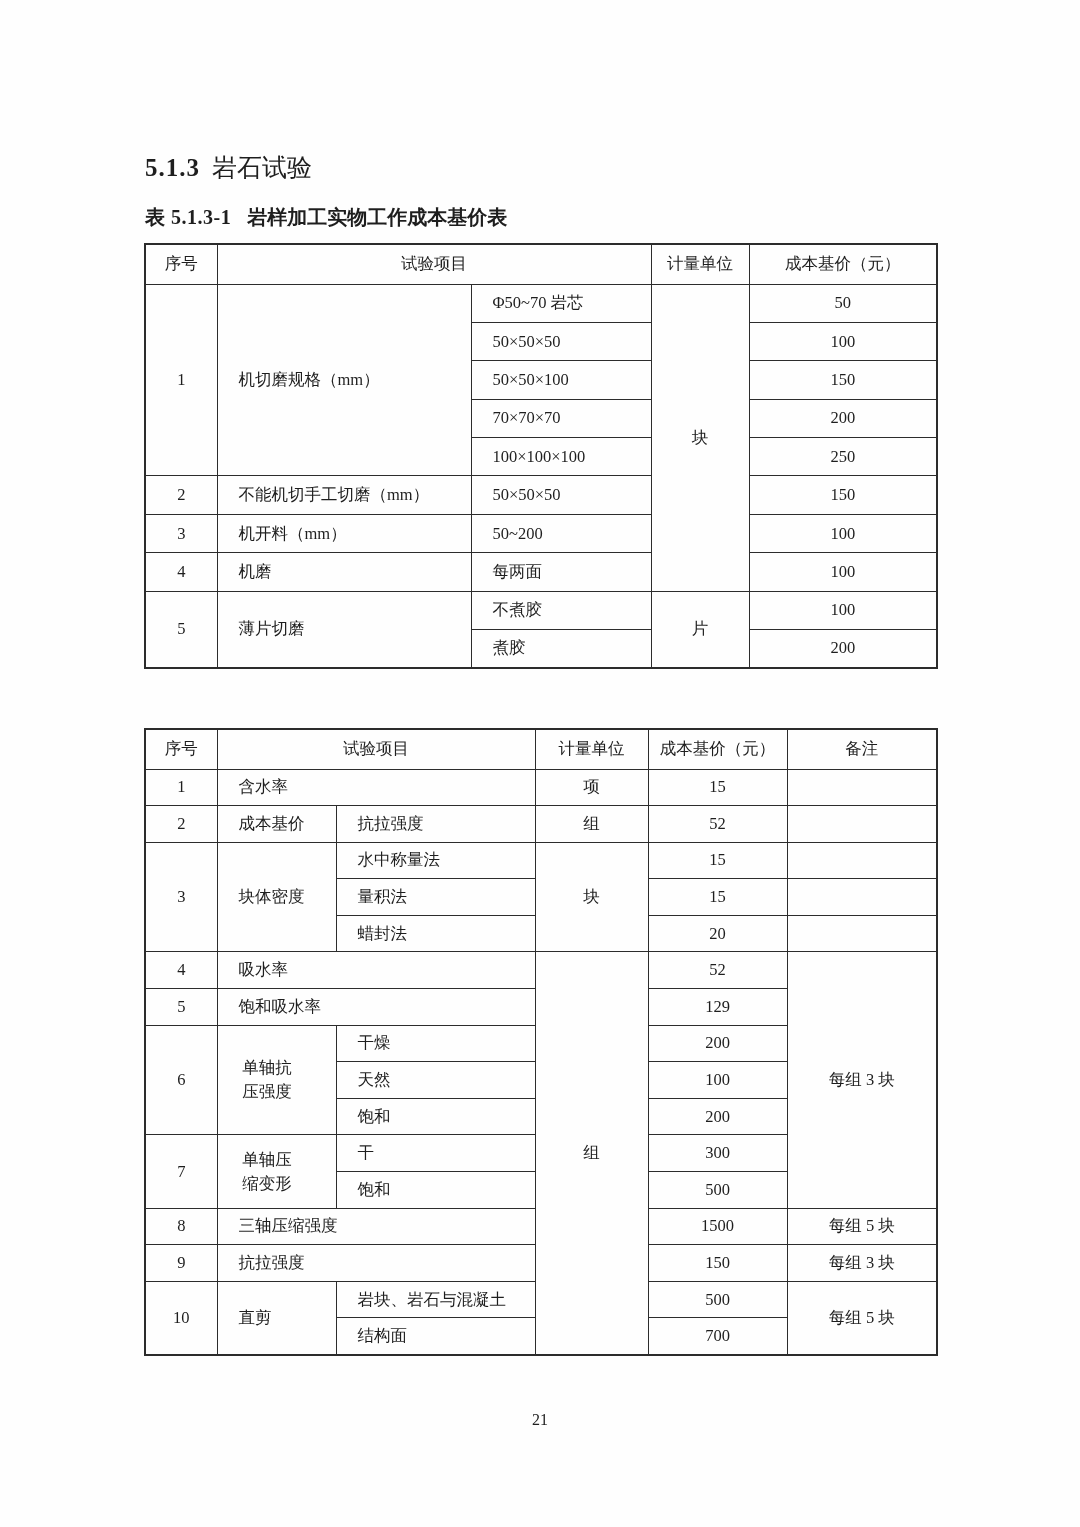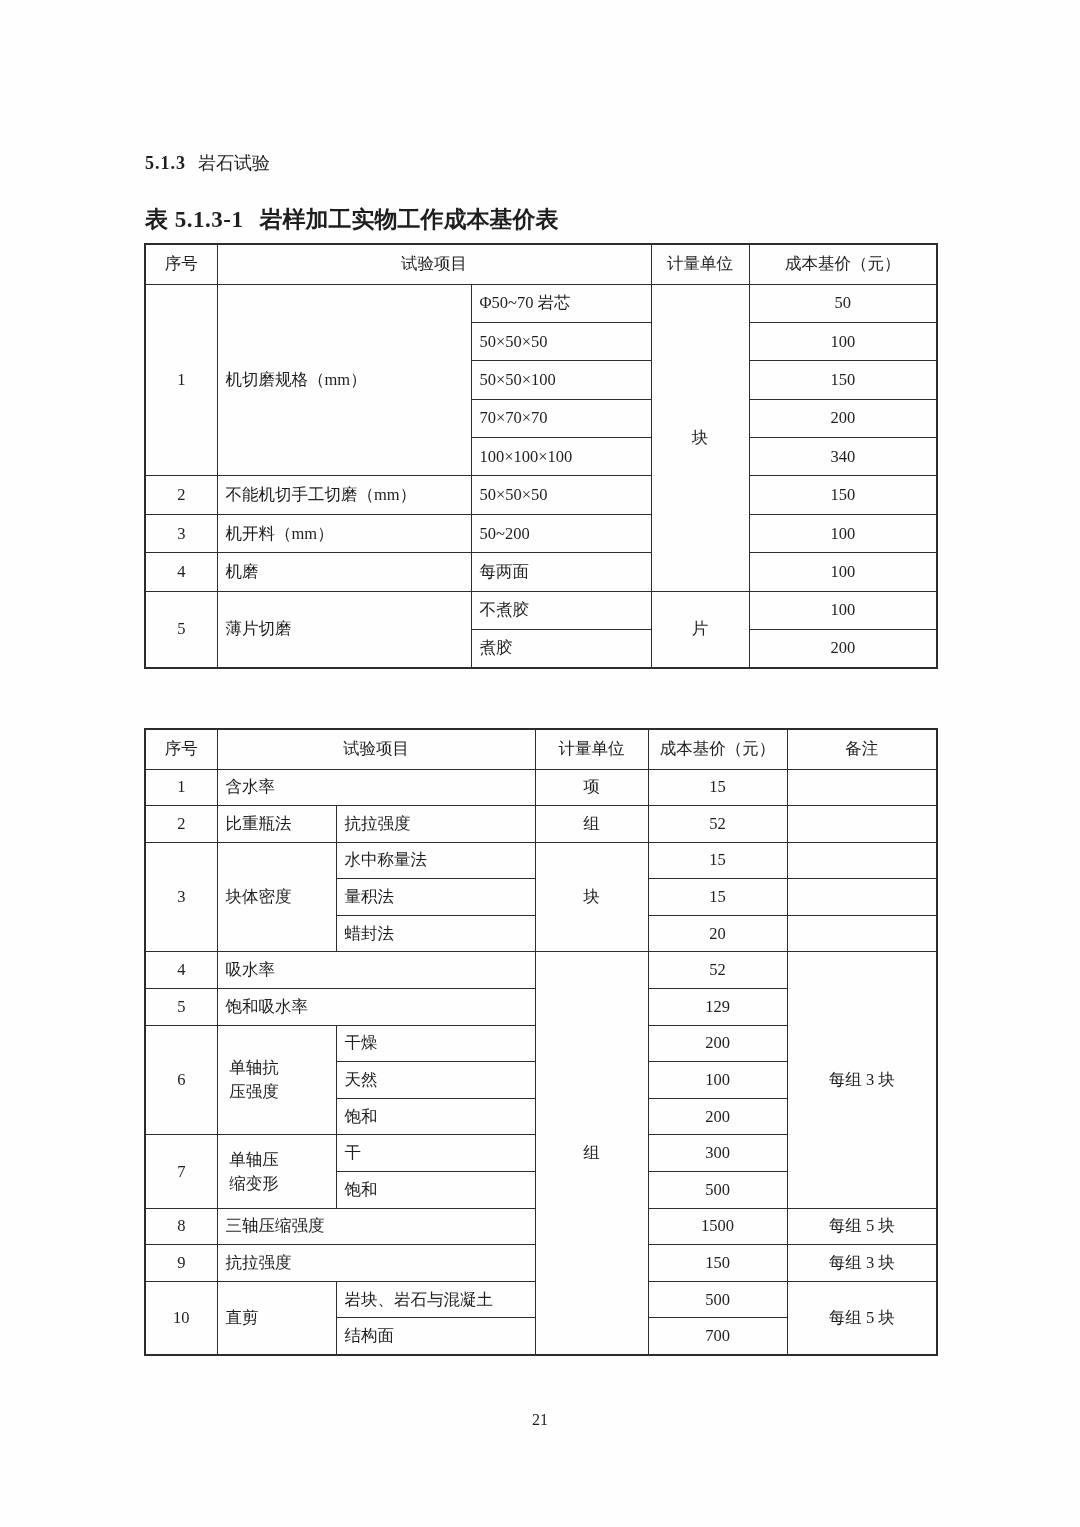--- a/index.html
+++ b/index.html
@@ -11,26 +11,26 @@
     color: #1e1e1e;
   }
   .sheet {
     position: relative;
     width: 1080px; height: 1527px;
     background: #fefefe;
     overflow: hidden;
   }
   .heading {
     position: absolute; left: 145px; top: 151px;
-    font-size: 18px; white-space: nowrap;
+    font-size: 25px; white-space: nowrap;
   }
   .heading .num { font-weight: bold; margin-right: 12px; letter-spacing: 1px; }
   .table-title {
     position: absolute; left: 145px;
-    font-size: 23px; font-weight: bold; white-space: nowrap;
+    font-size: 20px; font-weight: bold; white-space: nowrap;
   }
   .table-title .label { margin-right: 16px; letter-spacing: 0.5px; }
   #t1-title { top: 204px; }
   #t2-title { top: 690px; }
   table {
     position: absolute; left: 144px;
     width: 792px;
     border-collapse: collapse;
     table-layout: fixed;
     border: 2.4px solid #2c2c2c;
@@ -43,21 +43,21 @@
     font-size: 16.5px;
     text-align: center;
     vertical-align: middle;
     padding: 1px 3px;
     overflow: hidden;
   }
   #table1 tr { height: 38.4px; }
   #table1 tr.hdr { height: 40px; }
   #table2 tr { height: 36.6px; }
   #table2 tr.hdr { height: 40px; }
-  .al { text-align: left; padding-left: 8px; white-space: nowrap; }
+  .al { text-align: left; padding-left: 21px; white-space: nowrap; }
   .wrap-narrow {
     display: inline-block;
     max-width: 3.45em;
     line-height: 1.45;
     text-align: center;
     white-space: normal;
   }
   .pagenum {
     position: absolute; top: 1411px; left: 0;
     width: 1080px;
@@ -107,21 +107,21 @@
       <tr>
         <td class="al">50×50×100</td>
         <td>150</td>
       </tr>
       <tr>
         <td class="al">70×70×70</td>
         <td>200</td>
       </tr>
       <tr>
         <td class="al">100×100×100</td>
-        <td>340</td>
+        <td>250</td>
       </tr>
       <tr>
         <td>2</td>
         <td class="al">不能机切手工切磨（mm）</td>
         <td class="al">50×50×50</td>
         <td>150</td>
       </tr>
       <tr>
         <td>3</td>
         <td class="al">机开料（mm）</td>
@@ -168,21 +168,21 @@
       </tr>
       <tr>
         <td>1</td>
         <td colspan="2" class="al">含水率</td>
         <td>项</td>
         <td>15</td>
         <td></td>
       </tr>
       <tr>
         <td>2</td>
-        <td class="al">比重瓶法</td>
+        <td class="al">成本基价</td>
         <td class="al">抗拉强度</td>
         <td>组</td>
         <td>52</td>
         <td></td>
       </tr>
       <tr>
         <td rowspan="3">3</td>
         <td rowspan="3" class="al">块体密度</td>
         <td class="al">水中称量法</td>
         <td rowspan="3">块</td>

